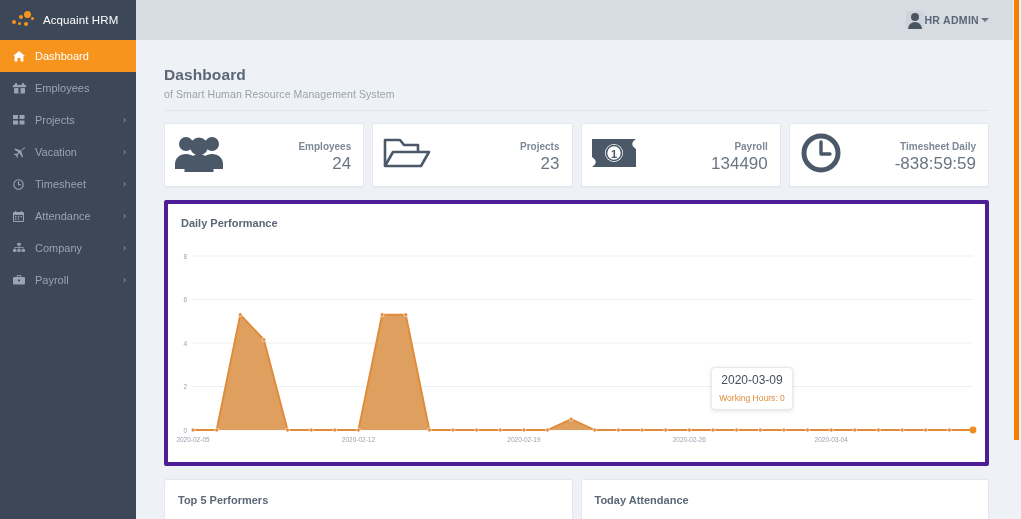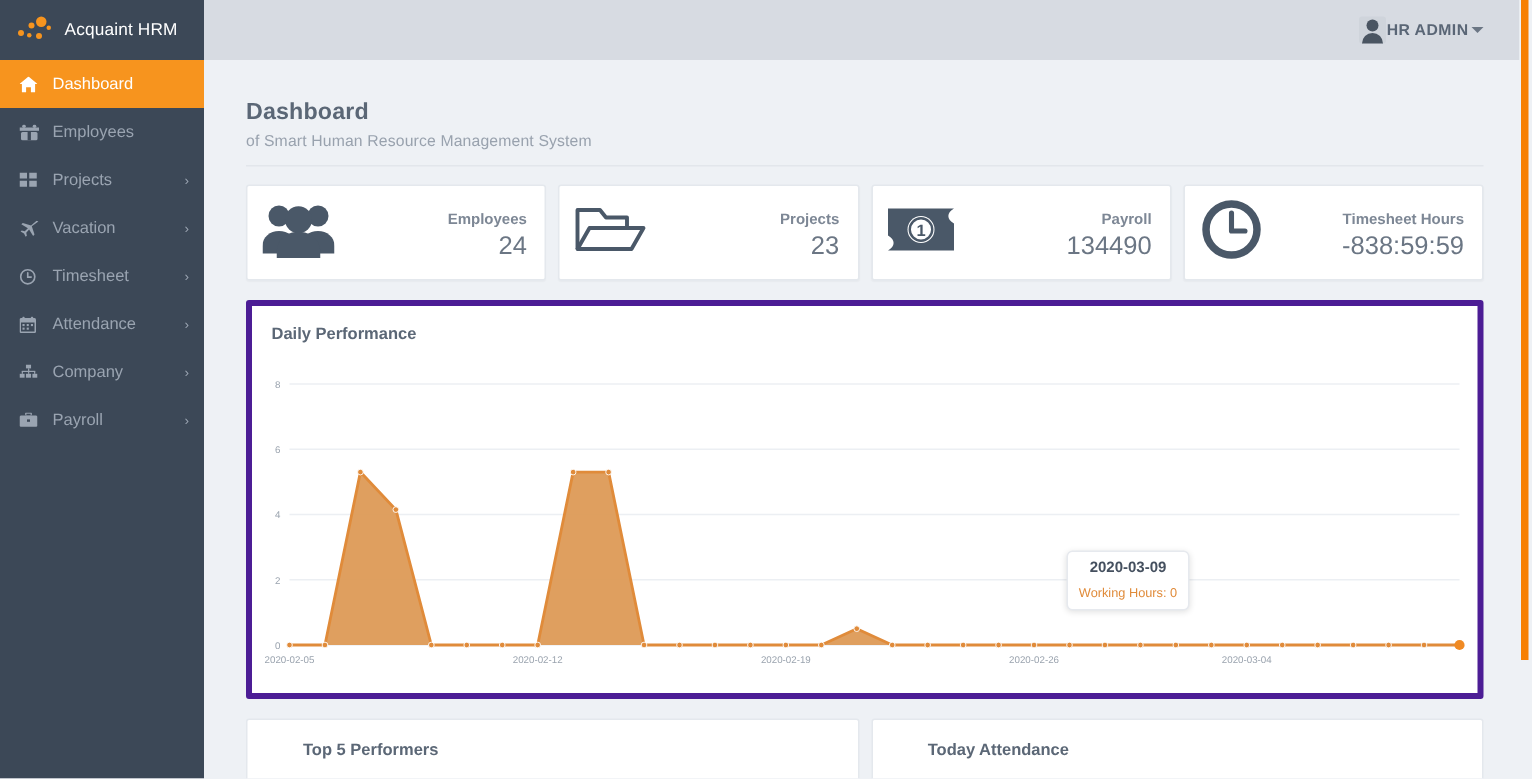--- a/index.html
+++ b/index.html
@@ -161,39 +161,38 @@
     position: absolute;
     left: 543px; top: 133px;
     width: 82px;
     background: #ffffff;
     border: 1px solid #e6e9ee;
     border-radius: 4px;
     box-shadow: 0 1px 4px rgba(0,0,0,.12);
     padding: 5px 6px 6px 6px;
     text-align: center;
   }
-  #tooltip .tt-title { font-size: 10px; color: #45505f; font-weight: bold; }
+  #tooltip .tt-title { font-size: 12px; color: #45505f; font-weight: normal; }
   #tooltip .tt-row { font-size: 8.5px; color: #e08b3a; margin-top: 6px; white-space: nowrap; }
 
   
   #bottom {
     display: flex; gap: 8px;
     padding: 13px 24px 0 28px;
   }
   .bpanel {
     flex: 1 1 0;
     background: #ffffff;
     border: 1px solid #e4e8ed;
     border-radius: 2px;
     height: 60px;
   }
   .bpanel .bt {
     font-size: 11px; font-weight: bold; color: #5b6776;
     padding: 14px 0 0 13px;
-    margin-left: 24px;
   }
 
   
   #scrollbar-track {
     position: absolute; right: 0; top: 0; width: 8px; height: 519px;
     background: #eef1f5;
   }
   #scrollbar-thumb {
     position: absolute; right: 2px; top: 0; width: 5px; height: 440px;
     background: #f77f00; border-radius: 0;
@@ -394,21 +393,21 @@
       </div>
 
       <div class="stat-card">
         <span class="si">
           <svg width="42" height="42" viewBox="0 0 42 42" fill="none" stroke="#4a5868">
             <circle cx="21" cy="21" r="17" stroke-width="5"></circle>
             <path d="M21 10v12h9" stroke-width="3.4" stroke-linecap="round" stroke-linejoin="round"></path>
           </svg>
         </span>
         <span class="sv">
-          <span class="lbl">Timesheet Hours</span>
+          <span class="lbl">Timesheet Daily</span>
           <div class="val">-838:59:59</div>
         </span>
       </div>
 
     </section>
 
     <section id="chart-panel">
       <div class="panel-title">Daily Performance</div>
       <div id="chart-wrap">
         <svg id="chart-svg" width="825" height="232" viewBox="0 0 825 232">

